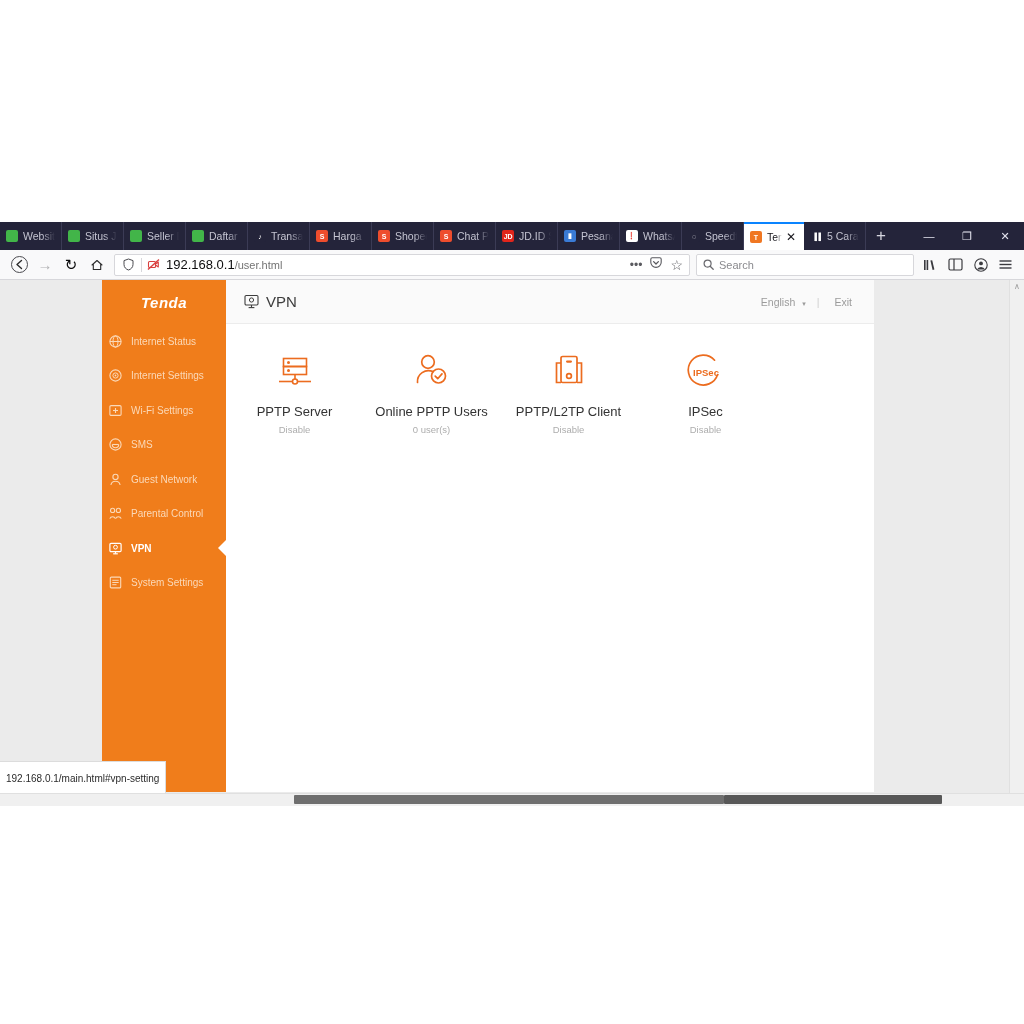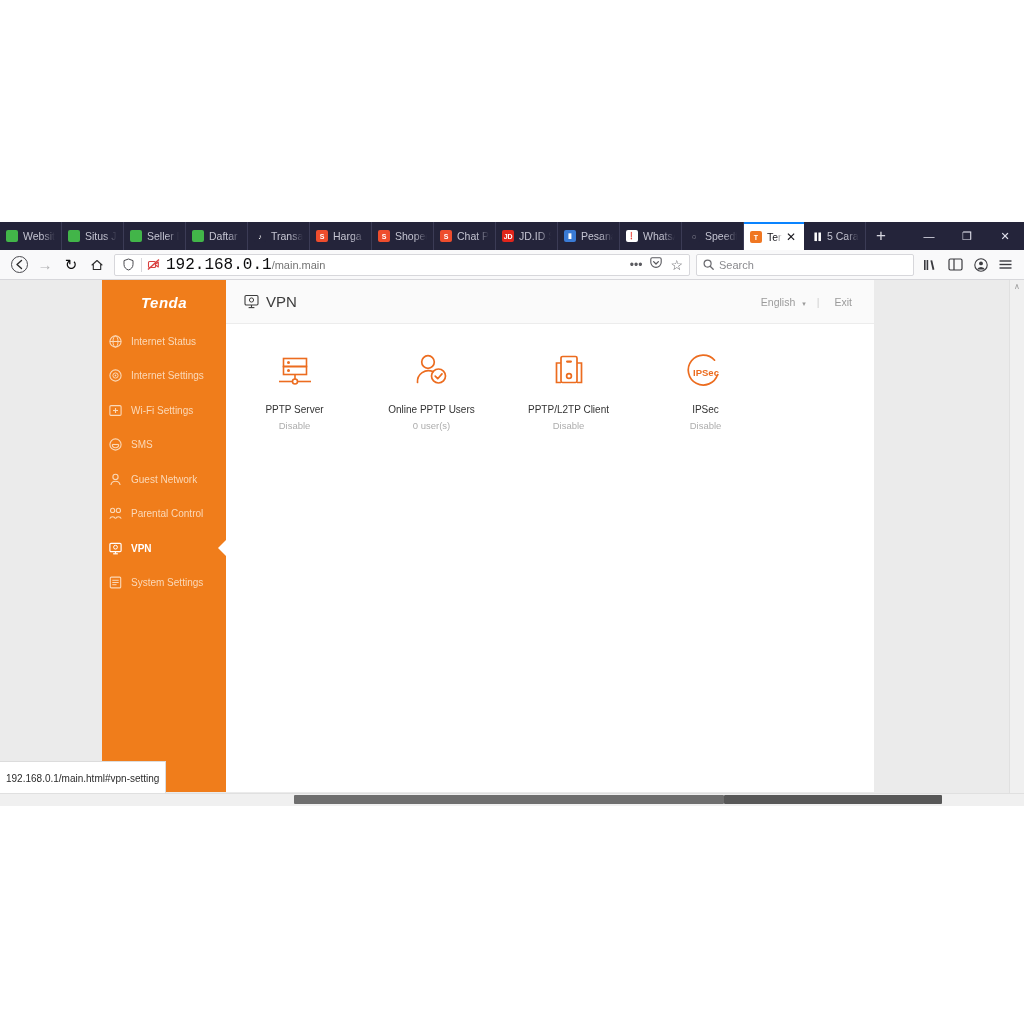--- a/index.html
+++ b/index.html
@@ -40,21 +40,21 @@
   .fav-red{background:#24243a;color:#d0021b;font-size:11px;letter-spacing:-1px;}
 
   
   .navbar{height:30px;background:#f9f9fa;display:flex;align-items:center;padding:0 6px;
           border-bottom:1px solid #d7d7db;box-sizing:border-box;}
   .navbtn{width:26px;height:26px;display:flex;align-items:center;justify-content:center;
           color:#0c0c0d;font-size:15px;flex:0 0 26px;}
   .navbtn.dim{color:#b1b1b3;}
   .urlbar{flex:1 1 auto;height:22px;background:#fff;border:1px solid #d7d7db;border-radius:2px;
           margin:0 6px 0 4px;display:flex;align-items:center;padding:0 6px;box-sizing:border-box;}
-  .urlbar .host{color:#0c0c0d;font-size:16px;font-family:Liberation Mono, monospace;}
+  .urlbar .host{color:#0c0c0d;font-size:13px;}
   .urlbar .path{color:#737373;font-size:11px;}
   .shieldicon{width:15px;height:15px;flex:0 0 15px;display:flex;align-items:center;justify-content:center;color:#4a4a4f;font-size:11px;}
   .vsep{width:1px;height:14px;background:#d7d7db;margin:0 5px;flex:0 0 1px;}
   .urlright{margin-left:auto;display:flex;align-items:center;}
   .urlright span{color:#5a5a5f;font-size:12px;margin-left:7px;}
   .searchbar{width:218px;height:22px;background:#fff;border:1px solid #d7d7db;border-radius:2px;
              display:flex;align-items:center;padding:0 6px;box-sizing:border-box;flex:0 0 218px;}
   .searchbar .sph{color:#8a8a8e;font-size:11px;margin-left:5px;}
   .tbicons{display:flex;align-items:center;margin-left:4px;}
   .tbicon{width:25px;height:26px;display:flex;align-items:center;justify-content:center;color:#3a3a3f;}
@@ -83,21 +83,21 @@
             padding:0 22px 0 18px;box-sizing:border-box;background:#fafafa;}
   .pagehead .ptitle{font-size:15px;color:#3c3c3c;margin-left:7px;}
   .headright{margin-left:auto;display:flex;align-items:center;color:#9b9b9b;font-size:10.5px;}
   .headright .caret{margin-left:4px;font-size:7px;}
   .headright .bar{margin:0 11px;color:#cfcfcf;}
   .headright .exit{margin-left:4px;}
 
   .cards{display:flex;padding:26px 0 0 0;}
   .card{width:137px;display:flex;flex-direction:column;align-items:center;}
   .card .cicon{height:42px;display:flex;align-items:flex-end;justify-content:center;}
-  .card .cname{margin-top:12px;font-size:10px;color:#333333;}
+  .card .cname{margin-top:12px;font-size:13px;color:#333333;}
   .card .cstat{margin-top:5px;font-size:9.5px;color:#adadad;}
 
   
   .vscroll{position:absolute;right:0;top:0;width:14px;height:524px;background:#f0f0f0;border-left:1px solid #e0e0e0;}
   .vscroll .arrowup{position:absolute;top:2px;left:0;width:14px;text-align:center;font-size:8px;color:#9a9a9a;}
   .vscroll .arrowdn{position:absolute;bottom:2px;left:0;width:14px;text-align:center;font-size:8px;color:#9a9a9a;}
   .hscroll{position:absolute;left:0;bottom:0;width:1024px;height:12px;background:#f0f0f0;border-top:1px solid #e0e0e0;}
   .hthumb{position:absolute;left:294px;top:1px;height:9px;background:#6f6f6f;border-radius:1px;width:430px;}
   .hthumb2{position:absolute;left:724px;top:1px;height:9px;background:#585858;border-radius:1px;width:218px;}
 
@@ -203,21 +203,21 @@
         </span>
         <span class="vsep"></span>
         <span style="display:flex;align-items:center;margin-right:6px;">
           <svg width="13" height="13" viewBox="0 0 13 13">
               <rect x="1.5" y="3.5" width="7" height="6" rx="1" fill="none" stroke="#d94040" stroke-width="1.1"></rect>
               <path d="M8.5 6 L11.3 4 V9 L8.5 7" fill="none" stroke="#d94040" stroke-width="1.1" stroke-linejoin="round"></path>
               <line x1="1" y1="11.5" x2="12" y2="1.5" stroke="#d94040" stroke-width="1.4"></line>
             </svg>
         </span>
         <span class="host">192.168.0.1</span>
-        <span class="path">/main.main</span>
+        <span class="path">/user.html</span>
         <span class="urlright">
           <span>•••</span>
           <span>
             <svg width="14" height="14" viewBox="0 0 14 14">
                 <path d="M1.8 3.2 A1.4 1.4 0 0 1 3.2 1.8 H10.8 A1.4 1.4 0 0 1 12.2 3.2 V6.2 A5.2 5.2 0 0 1 1.8 6.2 Z" fill="none" stroke="#5a5a5f" stroke-width="1.1"></path>
                 <path d="M4.6 5.6 L7 8 L9.4 5.6" fill="none" stroke="#5a5a5f" stroke-width="1.3" stroke-linecap="round" stroke-linejoin="round"></path>
               </svg>
           </span>
           <span style="font-size:14px;">☆</span>
         </span>

